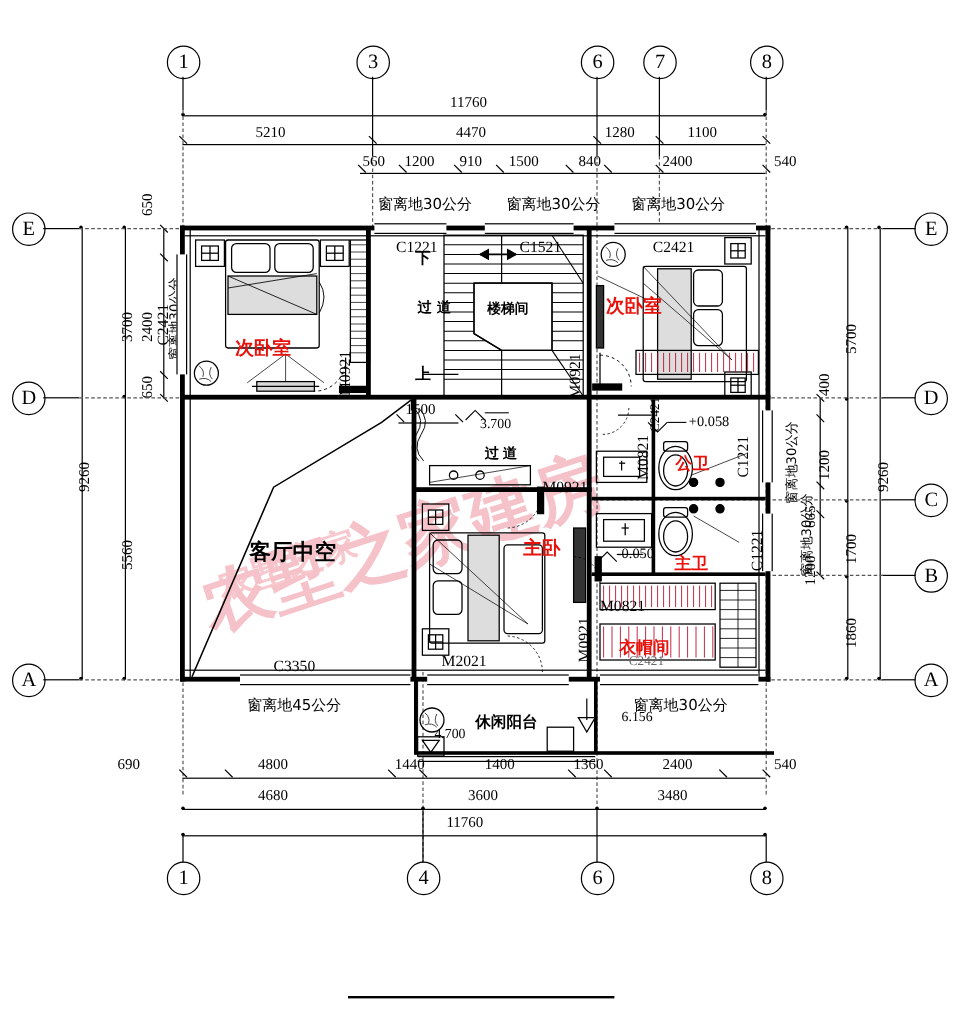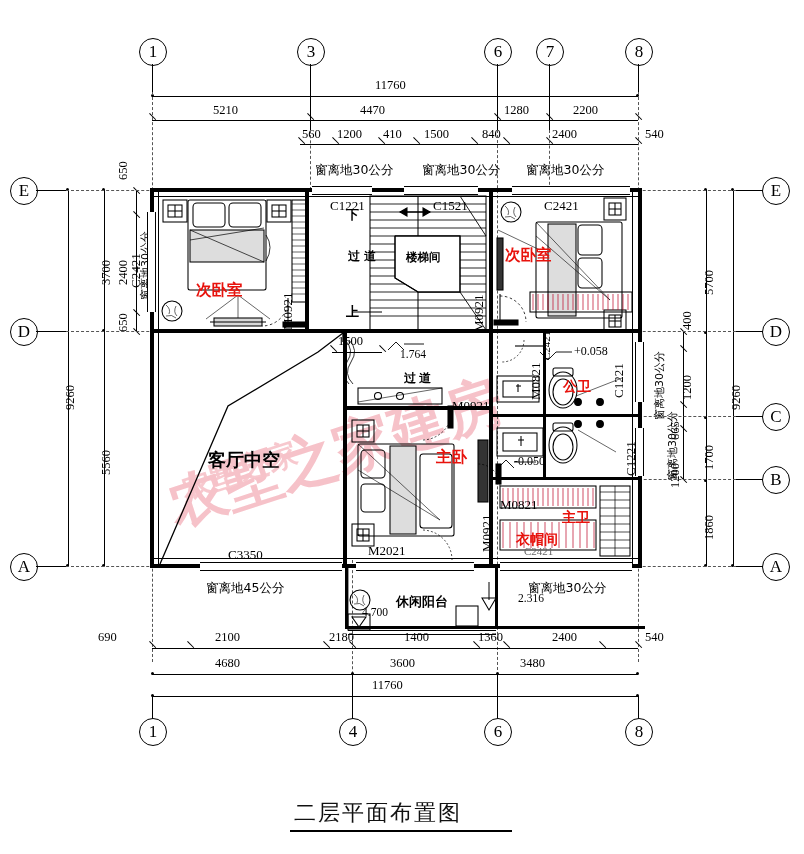--- a/index.html
+++ b/index.html
@@ -75,33 +75,33 @@
   <div class="ln vl" style="left:549px;top:64px;height:66px;"></div>
   <div class="ln vl" style="left:638px;top:64px;height:28px;"></div>
 
   <div class="dim-txt" style="left:375px;top:78px;">11760</div>
   <div class="ln hl" style="left:152px;top:96px;width:486px;"></div>
   <div class="dot" style="left:151px;top:94px;"></div>
   <div class="dot" style="left:636px;top:94px;"></div>
 
   <div class="ln hl" style="left:152px;top:120px;width:486px;"></div>
   <div class="dim-txt" style="left:213px;top:103px;">5210</div>
-  <div class="dim-txt" style="left:360px;top:103px;">4470</div>
+  <div class="dim-txt" style="left:380px;top:103px;">4470</div>
   <div class="dim-txt" style="left:504px;top:103px;">1280</div>
-  <div class="dim-txt" style="left:573px;top:103px;">2200</div>
+  <div class="dim-txt" style="left:573px;top:103px;">1100</div>
   <div class="tick" style="left:148px;top:116px;"></div>
   <div class="tick" style="left:306px;top:116px;"></div>
   <div class="tick" style="left:493px;top:116px;"></div>
   <div class="tick" style="left:545px;top:116px;"></div>
   <div class="tick" style="left:634px;top:116px;"></div>
 
   <div class="ln hl" style="left:300px;top:144px;width:338px;"></div>
   <div class="dim-txt" style="left:302px;top:127px;">560</div>
   <div class="dim-txt" style="left:337px;top:127px;">1200</div>
-  <div class="dim-txt" style="left:383px;top:127px;">410</div>
+  <div class="dim-txt" style="left:383px;top:127px;">910</div>
   <div class="dim-txt" style="left:424px;top:127px;">1500</div>
   <div class="dim-txt" style="left:482px;top:127px;">840</div>
   <div class="dim-txt" style="left:552px;top:127px;">2400</div>
   <div class="dim-txt" style="left:645px;top:127px;">540</div>
   <div class="tick" style="left:297px;top:140px;"></div>
   <div class="tick" style="left:331px;top:140px;"></div>
   <div class="tick" style="left:377px;top:140px;"></div>
   <div class="tick" style="left:412px;top:140px;"></div>
   <div class="tick" style="left:470px;top:140px;"></div>
   <div class="tick" style="left:502px;top:140px;"></div>
@@ -516,21 +516,21 @@
       <polyline points="388,350 396,342 404,350" stroke-width="0.9"></polyline>
       <line x1="404" y1="344" x2="424" y2="344" stroke-width="0.9"></line>
     </g>
   </svg>
 
   <div class="rlab" style="left:196px;top:280px;">次卧室</div>
   <div class="rlab" style="left:505px;top:245px;">次卧室</div>
   <div class="blab" style="left:208px;top:448px;font-size:18px;">客厅中空</div>
   <div class="rlab" style="left:436px;top:447px;">主卧</div>
   <div class="rlab" style="left:563px;top:378px;font-size:14px;">公卫</div>
-  <div class="rlab" style="left:562px;top:461px;font-size:14px;margin-top:48px;">主卫</div>
+  <div class="rlab" style="left:562px;top:461px;font-size:14px;">主卫</div>
   <div class="rlab" style="left:516px;top:531px;font-size:14px;">衣帽间</div>
   <div class="blab" style="left:406px;top:250px;font-size:11.5px;">楼梯间</div>
   <div class="blab" style="left:348px;top:248px;font-size:12px;letter-spacing:4px;">过道</div>
   <div class="blab" style="left:404px;top:370px;font-size:12px;letter-spacing:3px;">过道</div>
   <div class="blab" style="left:396px;top:593px;font-size:13px;">休闲阳台</div>
 
   <div class="klab-v" style="left:128px;top:288px;">C2421</div>
   <div class="klab" style="left:330px;top:198px;">C1221</div>
   <div class="klab" style="left:433px;top:198px;">C1521</div>
   <div class="klab" style="left:544px;top:198px;">C2421</div>
@@ -541,73 +541,72 @@
   <div class="klab" style="left:524px;top:545px;font-size:11px;color:#666;">C2421</div>
 
   <div class="klab-v" style="left:280px;top:330px;">M0921</div>
   <div class="klab-v" style="left:471px;top:332px;">M0921</div>
   <div class="klab-v" style="left:528px;top:400px;">M0821</div>
   <div class="klab" style="left:452px;top:398px;">M0921</div>
   <div class="klab" style="left:500px;top:497px;">M0821</div>
   <div class="klab-v" style="left:479px;top:552px;">M0921</div>
   <div class="klab" style="left:368px;top:543px;">M2021</div>
 
-  <div class="klab" style="left:400px;top:348px;font-size:11.5px;">1.764</div>
+  <div class="klab" style="left:400px;top:348px;font-size:11.5px;">3.700</div>
   <div class="klab" style="left:574px;top:344px;font-size:12px;">+0.058</div>
   <div class="klab" style="left:514px;top:454px;font-size:12px;">-0.050</div>
   <div class="klab" style="left:362px;top:606px;font-size:11.5px;">4.700</div>
-  <div class="klab" style="left:518px;top:592px;font-size:11.5px;">2.316</div>
+  <div class="klab" style="left:518px;top:592px;font-size:11.5px;">6.156</div>
 
   <div class="blab" style="left:346px;top:206px;font-size:13px;">下</div>
   <div class="blab" style="left:346px;top:303px;font-size:13px;">上</div>
 
   <div class="dim-txt" style="left:338px;top:334px;">1500</div>
   <div class="ln hl" style="left:332px;top:352px;width:50px;"></div>
   <div class="tick" style="left:329px;top:348px;"></div>
   <div class="tick" style="left:378px;top:348px;"></div>
 
   <div class="cnote" style="left:206px;top:580px;">窗离地45公分</div>
   <div class="cnote" style="left:528px;top:580px;">窗离地30公分</div>
 
   <div class="ln hl" style="left:152px;top:648px;width:486px;"></div>
   <div class="dim-txt" style="left:98px;top:630px;">690</div>
-  <div class="dim-txt" style="left:215px;top:630px;">2100</div>
-  <div class="dim-txt" style="left:329px;top:630px;">2180</div>
+  <div class="dim-txt" style="left:215px;top:630px;">4800</div>
+  <div class="dim-txt" style="left:329px;top:630px;">1440</div>
   <div class="dim-txt" style="left:404px;top:630px;">1400</div>
   <div class="dim-txt" style="left:478px;top:630px;">1360</div>
   <div class="dim-txt" style="left:552px;top:630px;">2400</div>
   <div class="dim-txt" style="left:645px;top:630px;">540</div>
   <div class="tick" style="left:148px;top:644px;"></div>
   <div class="tick" style="left:186px;top:644px;"></div>
   <div class="tick" style="left:322px;top:644px;"></div>
   <div class="tick" style="left:348px;top:644px;"></div>
   <div class="tick" style="left:472px;top:644px;"></div>
   <div class="tick" style="left:502px;top:644px;"></div>
   <div class="tick" style="left:598px;top:644px;"></div>
   <div class="tick" style="left:634px;top:644px;"></div>
 
   <div class="ln hl" style="left:152px;top:674px;width:486px;"></div>
   <div class="dim-txt" style="left:215px;top:656px;">4680</div>
   <div class="dim-txt" style="left:390px;top:656px;">3600</div>
-  <div class="dim-txt" style="left:520px;top:656px;">3480</div>
+  <div class="dim-txt" style="left:548px;top:656px;">3480</div>
   <div class="dot" style="left:151px;top:672px;"></div>
   <div class="dot" style="left:351px;top:672px;"></div>
   <div class="dot" style="left:496px;top:672px;"></div>
   <div class="dot" style="left:636px;top:672px;"></div>
 
   <div class="ln hl" style="left:152px;top:696px;width:486px;"></div>
   <div class="dim-txt" style="left:372px;top:678px;">11760</div>
   <div class="dot" style="left:151px;top:694px;"></div>
   <div class="dot" style="left:636px;top:694px;"></div>
 
   <div class="ln vl" style="left:152px;top:696px;height:24px;"></div>
   <div class="ln vl" style="left:352px;top:674px;height:46px;"></div>
   <div class="ln vl" style="left:497px;top:674px;height:46px;"></div>
   <div class="ln vl" style="left:638px;top:696px;height:24px;"></div>
   <div class="bub" style="left:139px;top:718px;">1</div>
   <div class="bub" style="left:339px;top:718px;">4</div>
   <div class="bub" style="left:484px;top:718px;">6</div>
   <div class="bub" style="left:625px;top:718px;">8</div>
 
-  <div class="title" style="left:294px;top:798px;">二层平面布置图</div>
   <div class="title-ul" style="left:290px;top:830px;width:222px;"></div>
 
 </div>
 
 </body></html>

